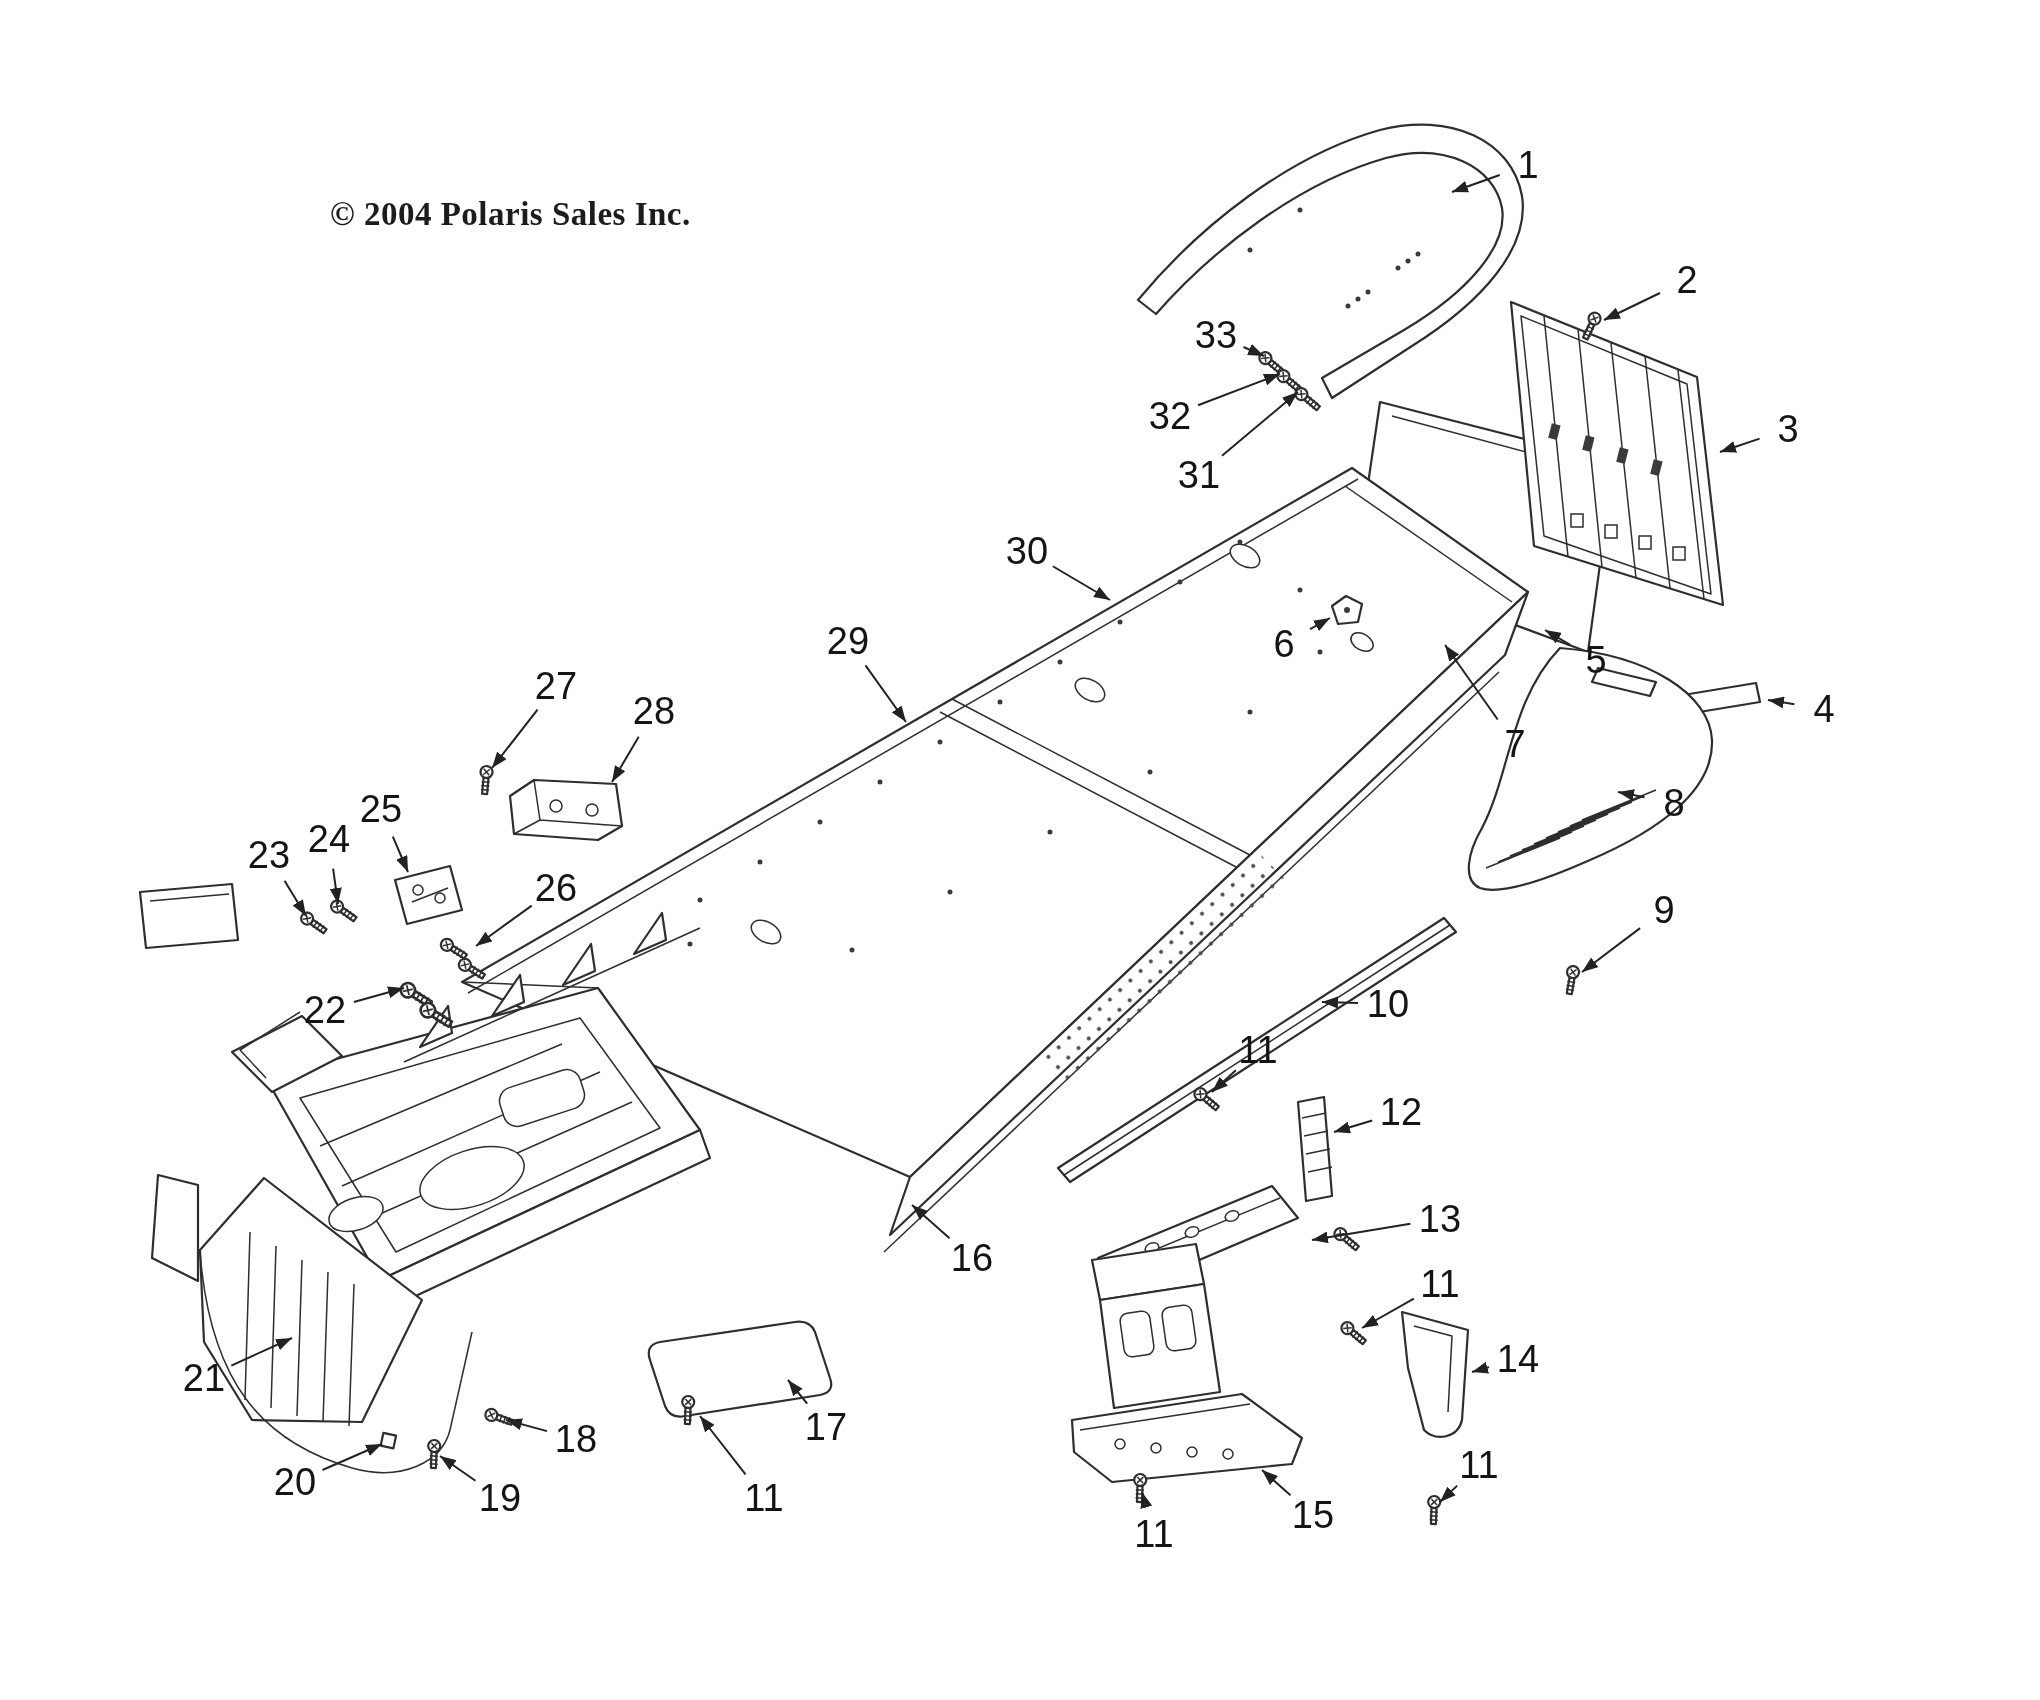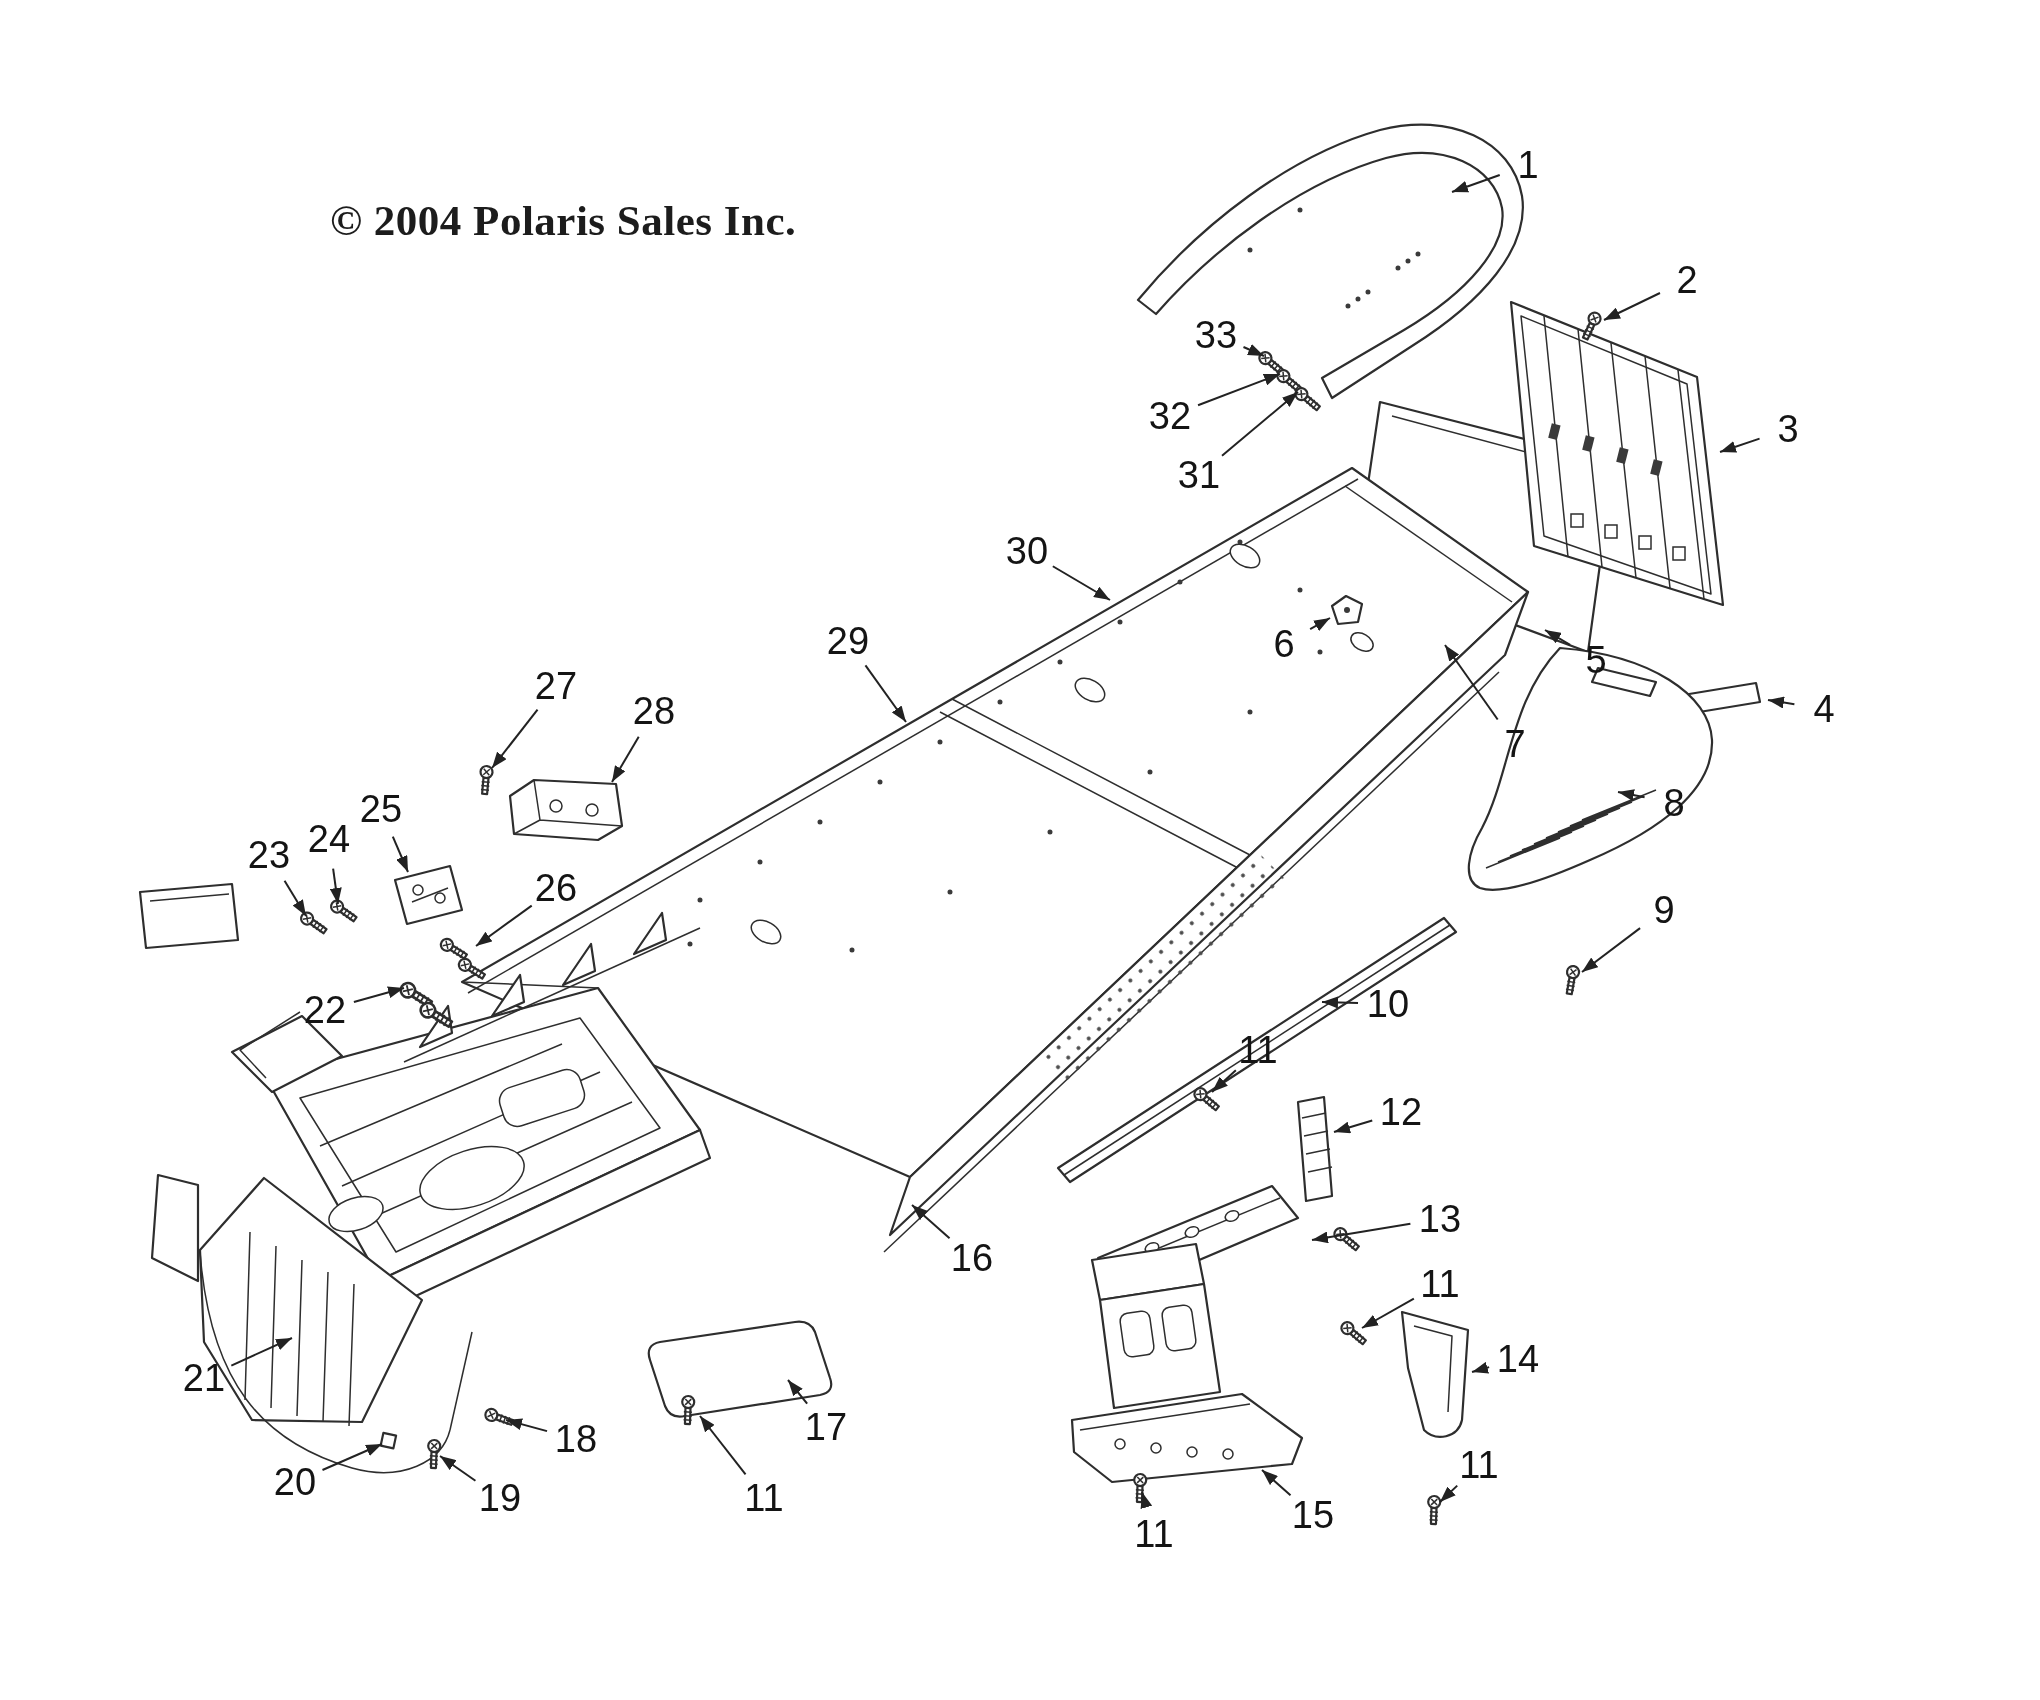--- a/index.html
+++ b/index.html
@@ -1,19 +1,19 @@
 <!DOCTYPE html>
 <html><head>
 <meta charset="utf-8">
 <style>
   html,body{margin:0;padding:0;background:#ffffff;}
   .canvas{position:relative;width:2040px;height:1700px;background:#ffffff;overflow:hidden;
           font-family:"Liberation Sans",sans-serif;}
   .copyright{position:absolute;left:330px;top:196px;font-family:"Liberation Serif",serif;
-             font-weight:700;font-size:43px;color:#1c1c1c;letter-spacing:.5px;}
+             font-weight:700;font-size:33px;color:#1c1c1c;letter-spacing:.5px;}
   svg.diagram{position:absolute;left:0;top:0;}
   .part{fill:#ffffff;stroke:#2e2e2e;stroke-width:2.2;stroke-linejoin:round;}
   .detail{fill:none;stroke:#2e2e2e;stroke-width:1.5;stroke-linejoin:round;}
   .hole{fill:#ffffff;stroke:#2e2e2e;stroke-width:1.5;}
   .mark{fill:#3a3a3a;stroke:none;}
   .rivets{stroke:#3a3a3a;stroke-width:5;stroke-linecap:round;fill:none;}
   .leader{stroke:#222222;stroke-width:2;fill:none;}
   .callout-label{font-family:"Liberation Sans",sans-serif;font-size:38px;fill:#141414;
                  text-anchor:middle;dominant-baseline:central;}
 </style>

